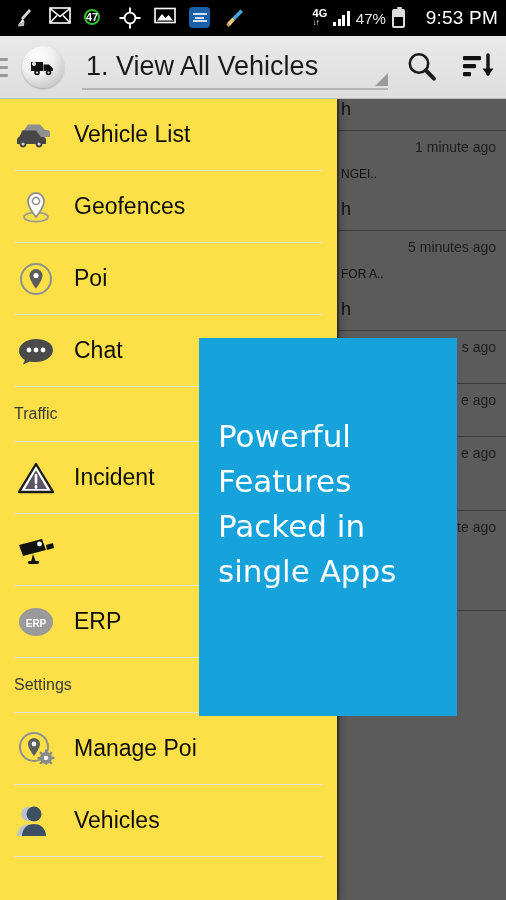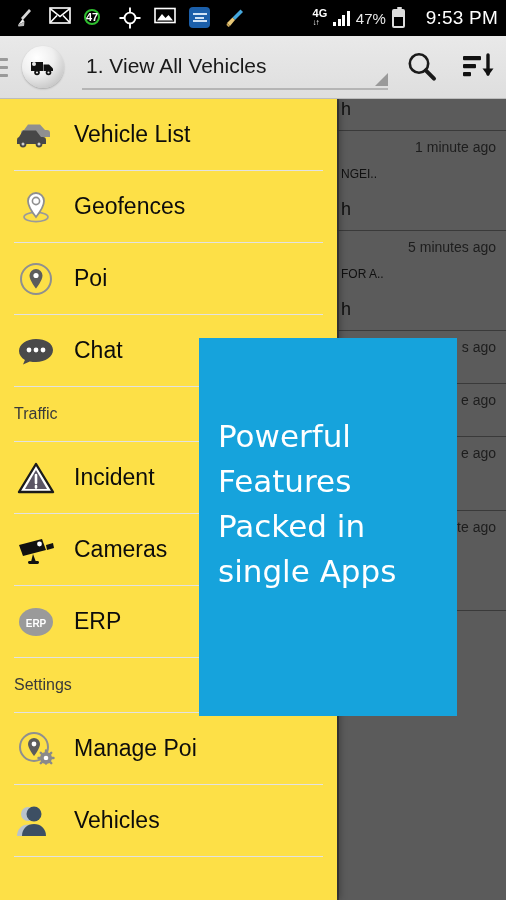--- a/index.html
+++ b/index.html
@@ -75,21 +75,21 @@
     box-shadow:0 1px 2px rgba(0,0,0,.25);
     display:flex;align-items:center;justify-content:center;
     margin-left:14px; flex:0 0 auto;
   }
   .spinner{
     flex:1 1 auto; height:46px; margin-left:18px; margin-right:6px;
     border-bottom:2px solid #b5b5b5; position:relative;
     display:flex; align-items:center;
   }
   .spinner .label{
-    font-size:21px; color:#1a1a1a; white-space:nowrap; padding-left:4px;
+    font-size:27px; color:#1a1a1a; white-space:nowrap; padding-left:4px;
   }
   .spinner .caret{
     position:absolute; right:0; bottom:2px;
     width:0;height:0;border-style:solid;border-width:0 0 13px 13px;
     border-color:transparent transparent #9a9a9a transparent;
   }
   .ab-ico{ width:56px;height:63px;display:flex;align-items:center;justify-content:center;flex:0 0 auto;}
 
   
   .content{
@@ -323,21 +323,20 @@
     <div class="nav-item">
       <span class="ico">
         <svg width="40" height="32" viewBox="0 0 40 32">
           <path d="M3 11 L26 5 L30 16 L7 22 Z" fill="#111111"></path>
           <circle cx="23.5" cy="10" r="2.4" fill="#ffffff"></circle>
           <path d="M30 11 L37 9 L38 14 L31 16 Z" fill="#111111"></path>
           <path d="M17 20 L20 28 H15 Z" fill="#111111"></path>
           <rect x="12" y="27" width="11" height="3" rx="1.4" fill="#111111"></rect>
         </svg>
       </span>
-      <span class="txt">Cameras</span>
     </div>
     <div class="divider"></div>
 
     <div class="nav-item">
       <span class="ico">
         <svg width="40" height="34" viewBox="0 0 40 34">
           <ellipse cx="20" cy="17" rx="17" ry="14" fill="#9a9a9a"></ellipse>
           <text x="20" y="21.5" font-family="Liberation Sans, sans-serif" font-size="10" font-weight="bold" fill="#ffffff" text-anchor="middle">ERP</text>
         </svg>
       </span>

